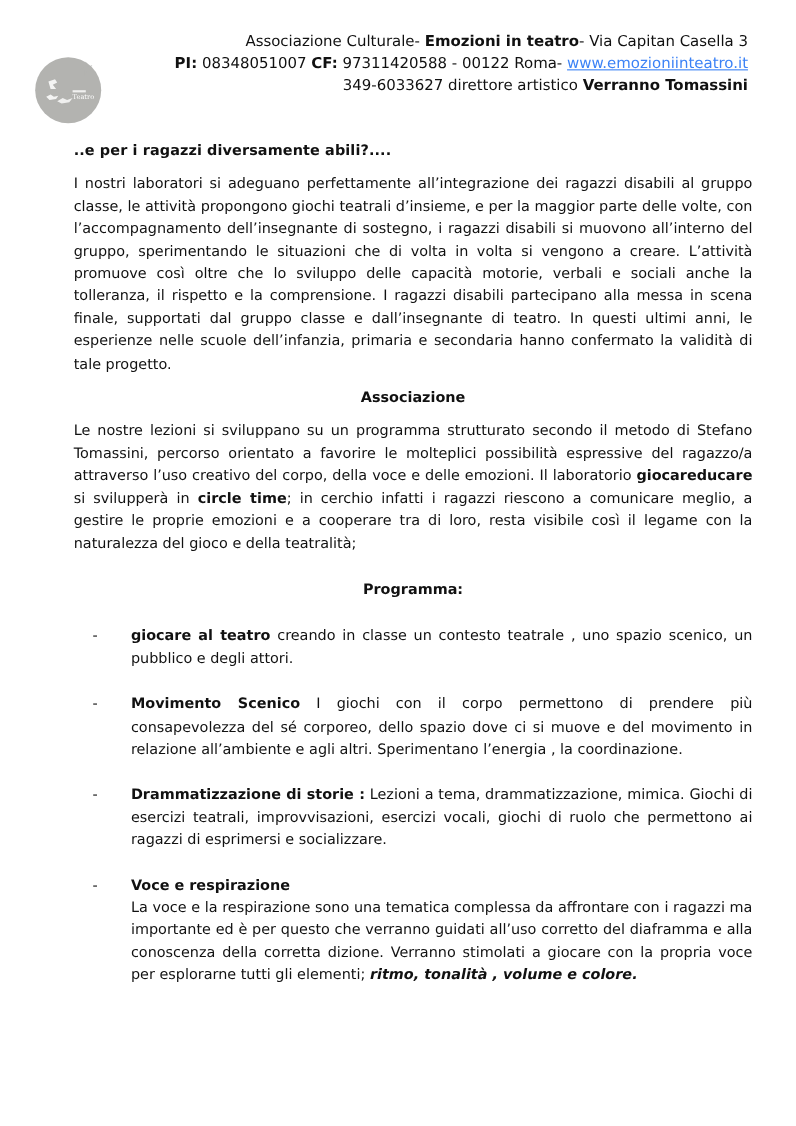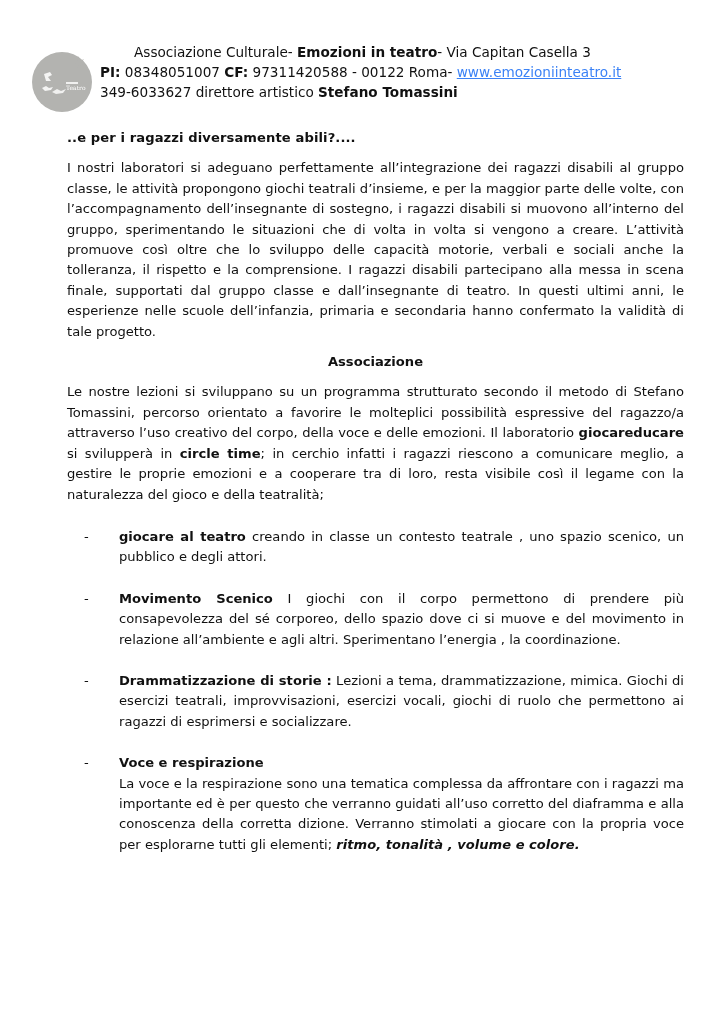--- a/index.html
+++ b/index.html
@@ -6,22 +6,22 @@
   body {
     width: 724px; height: 1024px; position: relative; overflow: hidden;
     font-family: "DejaVu Sans", sans-serif; color: #111111;
   }
   .logo {
     position: absolute; left: 32px; top: 52px; width: 60px; height: 60px;
     border-radius: 50%; background: #b3b3b0;
   }
   .logo svg { position: absolute; left: 0; top: 0; }
   .header {
-    position: absolute; left: 100px; top: 42px; width: 580px;
-    text-align: left; font-size: 13.6px; line-height: 20px;
+    position: absolute; left: 100px; top: 28px; width: 580px;
+    text-align: right; font-size: 13.6px; line-height: 20px;
   }
   .header .line { white-space: nowrap; }
   .header .l1 { padding-left: 34px; }
   .header b { font-weight: bold; }
   .header a { color: #3b82f6; text-decoration: underline; }
   .header a.bold { font-weight: bold; }
   .content {
     position: absolute; left: 67px; top: 128px; width: 617px;
     font-size: 13.1px; line-height: 20.4px;
   }
@@ -53,31 +53,32 @@
 </div>
 
 <div class="header">
   <div class="line l1">
     <span>Associazione Culturale- </span><b>Emozioni in teatro</b><span>- Via Capitan Casella 3</span>
   </div>
   <div class="line">
     <b>PI:</b><span> 08348051007  </span><b>CF:</b><span> 97311420588 - 00122 Roma- </span><a>www.emozioniinteatro.it</a>
   </div>
   <div class="line">
-    <span>349-6033627 direttore artistico </span><b>Stefano Tomassini</b>
+    <span>349-6033627 direttore artistico </span><b>Verranno Tomassini</b>
   </div>
 </div>
 
 <div class="content">
   <div class="h-left">..e per i ragazzi diversamente abili?....</div>
   <p class="p1">I nostri laboratori si adeguano perfettamente all’integrazione dei ragazzi disabili al gruppo classe, le attività propongono giochi teatrali d’insieme, e per la maggior parte delle volte, con l’accompagnamento dell’insegnante di sostegno, i  ragazzi disabili si muovono all’interno del gruppo, sperimentando le situazioni che di volta in volta si vengono a creare. L’attività promuove così oltre che lo sviluppo delle capacità motorie, verbali e sociali  anche la tolleranza, il rispetto e la comprensione. I ragazzi disabili partecipano alla messa in scena finale, supportati dal gruppo classe e dall’insegnante di teatro. In questi ultimi anni, le esperienze nelle scuole dell’infanzia, primaria e secondaria  hanno confermato la validità di tale progetto.</p>
 
   <div class="h-center h-meto">Associazione</div>
   <p class="p2"><span>Le nostre lezioni si sviluppano su un programma strutturato secondo il metodo di Stefano Tomassini, percorso  orientato a favorire le molteplici possibilità espressive del ragazzo/a attraverso l’uso creativo del corpo, della voce e delle emozioni. Il laboratorio </span><b>giocareducare</b><span>  si svilupperà in </span><b>circle time</b><span>; in cerchio infatti  i ragazzi riescono a comunicare meglio, a gestire le proprie emozioni e a cooperare tra di loro, resta visibile così il legame con la naturalezza del gioco e della teatralità;</span></p>
 
+  <div class="h-center h-prog">Programma:</div>
   <ul class="prog">
     <li>
       <span class="dash">-</span><b>giocare al teatro</b><span> creando in classe un contesto teatrale , uno spazio scenico, un pubblico e degli attori.</span>
     </li>
     <li>
       <span class="dash">-</span><b>Movimento Scenico</b><span> I giochi con il corpo permettono di prendere più consapevolezza del sé corporeo, dello spazio dove ci si muove e del movimento in relazione all’ambiente e agli altri. Sperimentano l’energia , la coordinazione.</span>
     </li>
     <li>
       <span class="dash">-</span><b>Drammatizzazione di storie :</b><span> Lezioni a tema,  drammatizzazione,  mimica. Giochi di esercizi teatrali, improvvisazioni, esercizi vocali, giochi di ruolo che permettono ai ragazzi di esprimersi e socializzare.</span>
     </li>

